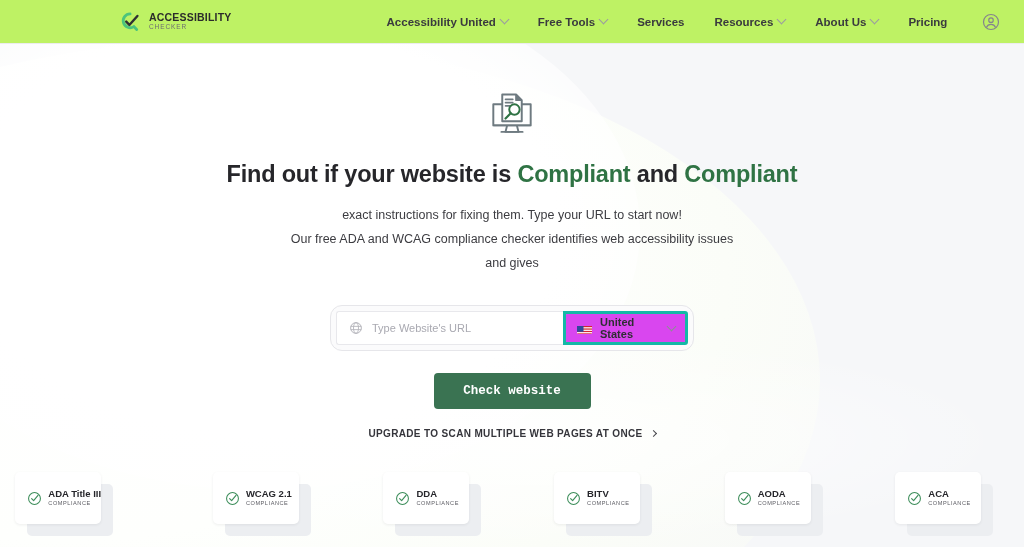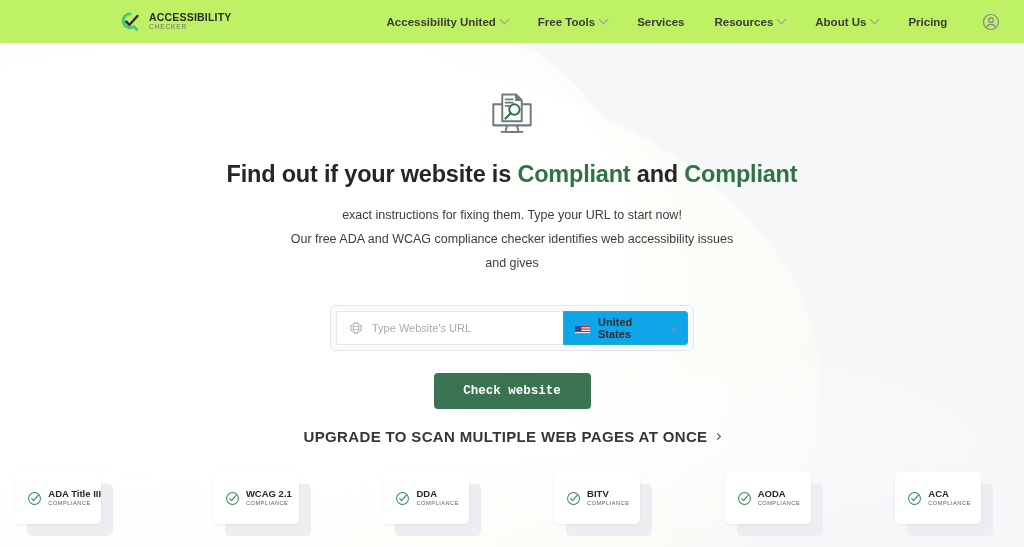--- a/index.html
+++ b/index.html
@@ -101,21 +101,21 @@
     font-size:12.5px; color:#3c3c41; line-height:1.9;
     max-width:450px; margin-left:auto; margin-right:auto;
   }
 
   
   .search-wrap {
     margin:30px auto 8px;
     width:364px; height:46px;
     background:#fbfbfc;
     border:1px solid #e6e6ea;
-    border-radius:6px;
+    border-radius:12px;
     padding:5px;
     display:flex; align-items:stretch;
   }
   .url-field {
     flex:1;
     background:#ffffff;
     border:1px solid #e8e8ec;
     border-right:none;
     border-radius:3px 0 0 3px;
     display:flex; align-items:center; gap:9px;
@@ -123,22 +123,22 @@
   }
   .globe { width:14px; height:14px; flex:none; }
   .url-input {
     border:none; outline:none; background:transparent;
     font-family:"Liberation Sans", sans-serif;
     font-size:11px; color:#33333a; width:100%;
   }
   .url-input::placeholder { color:#a9a9b1; }
   .country {
     width:125px;
-    background:#0ea5e9;
-    border:1px solid #14b8a6;
+    background:#d946ef;
+    border:3px solid #14b8a6;
     border-radius:0 3px 3px 0;
     display:flex; align-items:center; gap:8px;
     padding:0 10px 0 11px;
     cursor:pointer;
   }
   .flag { width:15px; height:11px; flex:none; border-radius:1.5px; overflow:hidden; }
   .country-name { font-size:11px; font-weight:bold; color:#2e2e33; flex:1; text-align:left; }
   .chev-sel {
     width:7px; height:7px; flex:none;
     border-right:1.3px solid #8d8d95;
@@ -152,21 +152,21 @@
     width:157px; height:36px;
     background:#3a7352; color:#ffffff;
     border:none; border-radius:4px;
     font-family:Liberation Mono, monospace;
     font-size:12.5px; font-weight:bold;
     cursor:pointer;
   }
   .upgrade {
     display:flex; align-items:center; justify-content:center; gap:8px;
     margin-top:19px;
-    font-size:15px; font-weight:bold; letter-spacing:0.35px;
+    font-size:10px; font-weight:bold; letter-spacing:0.35px;
     color:#35353b; text-decoration:none; cursor:pointer;
   }
   .chev-r {
     width:5px; height:5px; flex:none;
     border-right:1.2px solid #45454b;
     border-top:1.2px solid #45454b;
     transform:rotate(45deg);
   }
 
   

